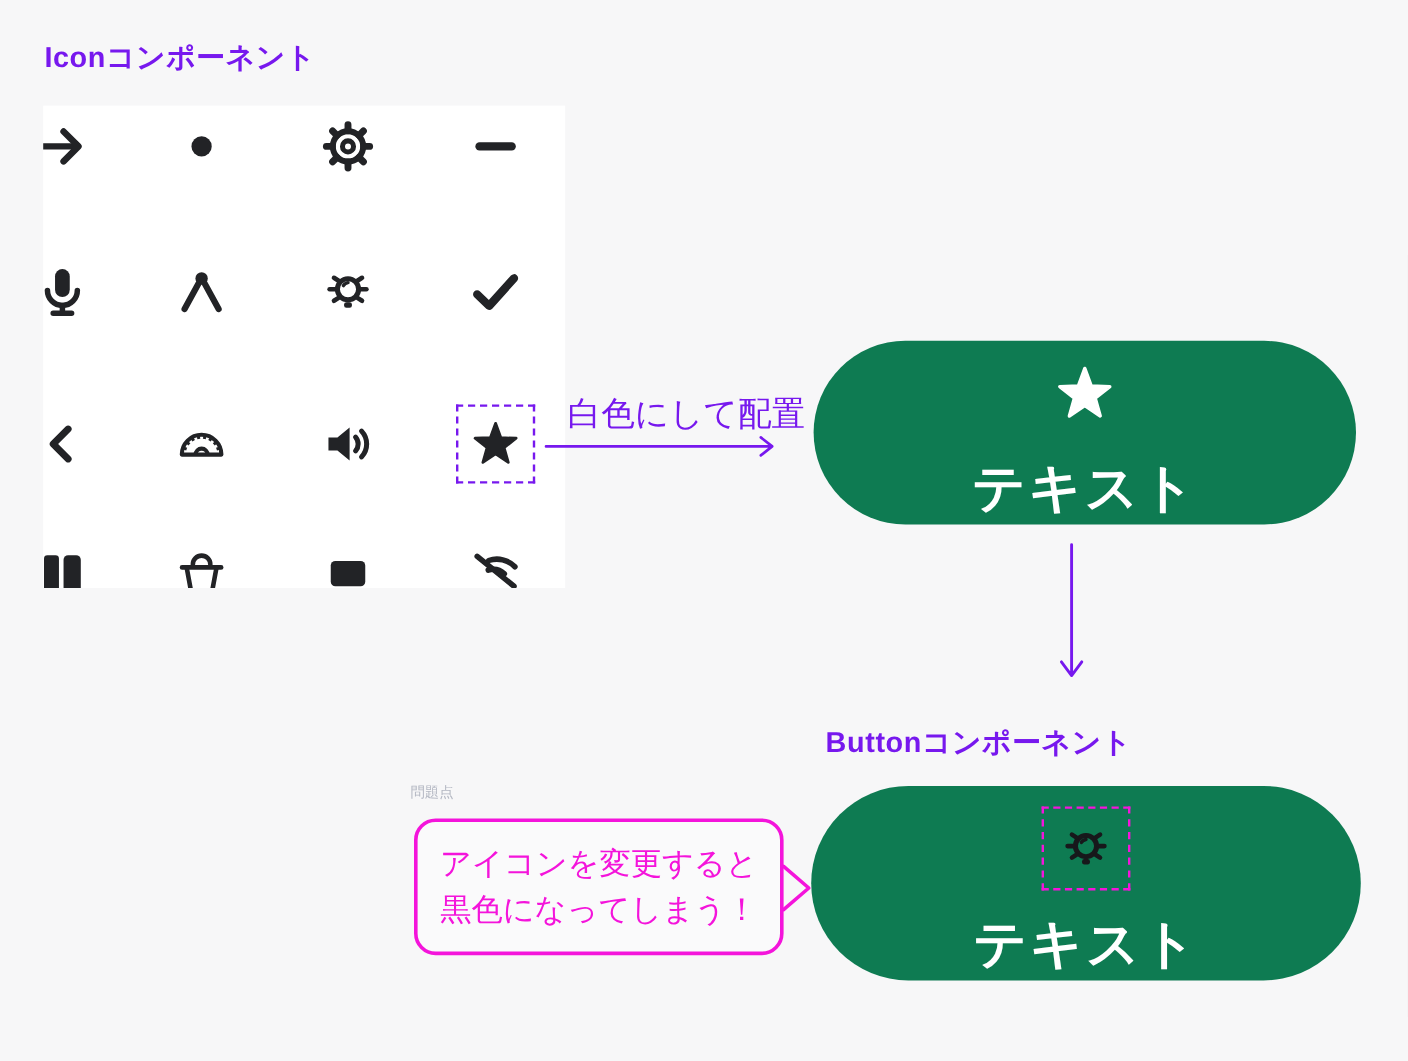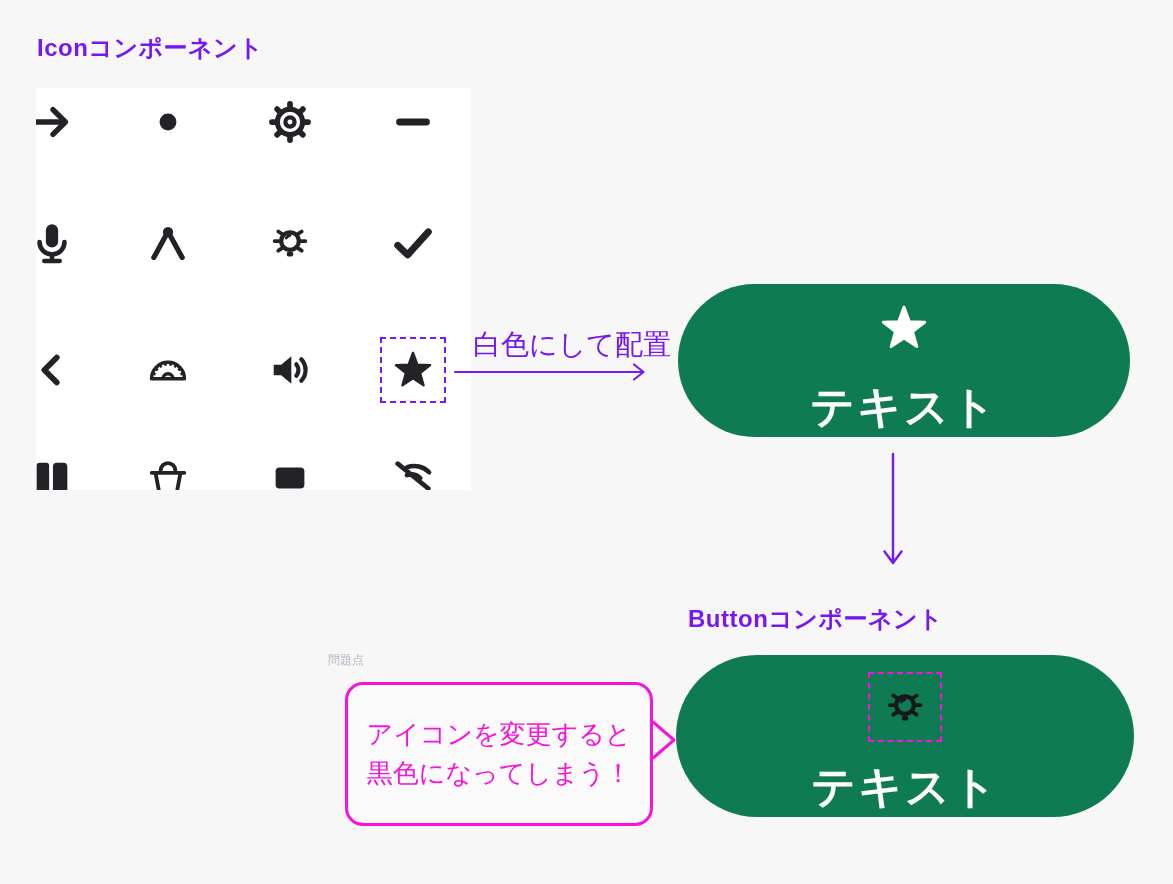--- a/index.html
+++ b/index.html
@@ -19,23 +19,23 @@
   .arrow-svg{position:absolute;overflow:visible;}
   
   .pill{position:absolute;background:#0E7B52;display:flex;align-items:center;justify-content:flex-end;flex-direction:column;}
   .pill-label{font-size:44px;font-weight:bold;color:#FFFFFF;letter-spacing:2px;white-space:nowrap;}
   .btn-component{left:678px;top:284px;width:452px;height:153px;border-radius:80px;gap:22px;}
   .btn-instance{left:676px;top:655px;width:458px;height:162px;border-radius:82px;gap:16px;}
   .star-white svg{width:56px;height:56px;display:block;color:#FFFFFF;}
   .bulb-box{width:70px;height:66px;border:2.5px dashed #F414DB;display:flex;align-items:center;justify-content:center;}
   .bulb-box svg{width:46px;height:46px;color:#17181B;}
   
-  .caption-gray{position:absolute;left:328px;top:652px;font-size:12px;color:#B3B7C2;}
+  .caption-gray{position:absolute;left:342px;top:652px;font-size:12px;color:#B3B7C2;}
   .bubble{
-    position:absolute;left:345px;top:682px;width:308px;height:144px;box-sizing:border-box;
+    position:absolute;left:345px;top:682px;width:308px;height:114px;box-sizing:border-box;
     border:3px solid #F414DB;border-radius:18px;background:#FAFAFB;
     display:flex;flex-direction:column;align-items:center;justify-content:center;
   }
   .bubble span{display:block;font-size:26px;line-height:1.5;color:#F414DB;white-space:nowrap;}
   .bubble-tail{position:absolute;left:651px;top:716px;}
 </style>
 </head>
 <body>
 
 <div id="stage">

